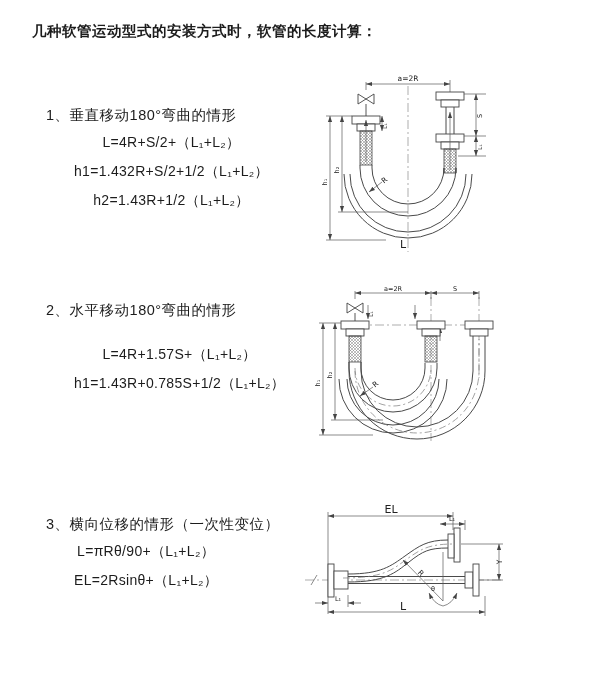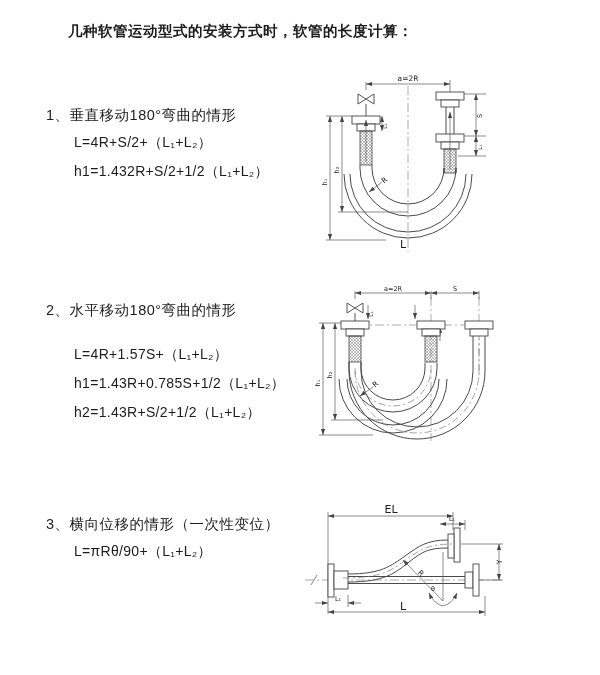--- a/index.html
+++ b/index.html
@@ -3,21 +3,21 @@
 <meta charset="utf-8">
 <style>
   html,body{margin:0;padding:0;}
   body{
     width:600px;height:675px;background:#ffffff;position:relative;overflow:hidden;
     font-family:"Liberation Sans","DejaVu Sans",sans-serif;color:#1c1c1c;
   }
   .abs{position:absolute;}
   .title{font-size:14.5px;font-weight:700;letter-spacing:.5px;white-space:nowrap;}
   .heading{font-size:14.5px;font-weight:400;letter-spacing:.5px;white-space:nowrap;}
-  .formulas{font-size:14px;font-weight:400;letter-spacing:.3px;}
+  .formulas{font-size:14px;font-weight:400;letter-spacing:.3px;text-align:center;}
   .formulas .fline{height:29px;line-height:29px;white-space:nowrap;}
   svg{display:block;}
   .dl{stroke:#5a5a5a;stroke-width:.7;fill:none;}           
   .cl{stroke:#8a8a8a;stroke-width:.7;fill:none;stroke-dasharray:9 3 2 3;} 
   .hl{stroke:#4a4a4a;stroke-width:1;fill:none;}            
   .hd{stroke:#7a7a7a;stroke-width:.7;fill:none;stroke-dasharray:7 3 2 3;} 
   .fl{stroke:#444;stroke-width:.9;fill:#fff;}              
   .br{stroke:#444;stroke-width:.8;fill:url(#braid);}       
   .vt{stroke:#444;stroke-width:.9;fill:none;}              
   text{fill:#222;font-family:"DejaVu Sans","Liberation Sans",sans-serif;}
@@ -33,26 +33,27 @@
     </marker>
     <marker id="as" markerWidth="8" markerHeight="6" refX="6" refY="3" orient="auto-start-reverse" markerUnits="userSpaceOnUse">
       <path d="M0,0.9 L6,3 L0,5.1 Z" fill="#444"></path>
     </marker>
     <pattern id="braid" width="3" height="3" patternUnits="userSpaceOnUse">
       <path d="M0,3 L3,0 M0,0 L3,3" stroke="#6e6e6e" stroke-width="0.45"></path>
     </pattern>
   </defs>
 </svg>
 
-<div class="abs title" style="left:32px;top:22px;margin-left:36px;">几种软管运动型式的安装方式时，软管的长度计算：</div>
+<div class="abs title" style="left:32px;top:22px;">几种软管运动型式的安装方式时，软管的长度计算：</div>
 
 <div class="abs heading" style="left:46px;top:106px;">1、垂直移动180°弯曲的情形</div>
 <div class="abs formulas" style="left:74px;top:128px;">
   <div class="fline">L=4R+S/2+（L₁+L₂）</div>
   <div class="fline">h1=1.432R+S/2+1/2（L₁+L₂）</div>
+  <div class="fline">h2=1.43R+1/2（L₁+L₂）</div>
 </div>
 
 <svg class="abs" style="left:316px;top:70px;" width="260" height="190" viewBox="0 0 260 190">
 
   <line class="cl" x1="92" y1="16" x2="92" y2="182"></line>
 
   <line class="dl" x1="50" y1="20" x2="50" y2="12"></line>
   <line class="dl" x1="134" y1="22" x2="134" y2="10"></line>
   <line class="dl" x1="50" y1="14" x2="134" y2="14" marker-start="url(#as)" marker-end="url(#ae)"></line>
   <text class="t7" x="92" y="11" text-anchor="middle">a=2R</text>
@@ -106,21 +107,20 @@
   <line class="dl" x1="66" y1="112" x2="53" y2="122" marker-end="url(#ae)"></line>
   <text class="t7" x="70" y="112" transform="rotate(-40 70 112)" text-anchor="middle">R</text>
 
   <text class="t11" x="87" y="178" text-anchor="middle">L</text>
 </svg>
 
 <div class="abs heading" style="left:46px;top:301px;text-align:right;">2、水平移动180°弯曲的情形</div>
 <div class="abs formulas" style="left:74px;top:323px;margin-top:17px;">
   <div class="fline">L=4R+1.57S+（L₁+L₂）</div>
   <div class="fline">h1=1.43R+0.785S+1/2（L₁+L₂）</div>
-  <div class="fline">h2=1.43R+S/2+1/2（L₁+L₂）</div>
 </div>
 
 <svg class="abs" style="left:313px;top:283px;" width="280" height="180" viewBox="0 0 280 180">
 
   <line class="cl" x1="118" y1="14" x2="118" y2="158"></line>
   <line class="cl" x1="166" y1="14" x2="166" y2="95"></line>
   <line class="cl" x1="28" y1="42" x2="180" y2="42"></line>
 
   <line class="dl" x1="42" y1="16" x2="42" y2="8"></line>
   <line class="dl" x1="118" y1="16" x2="118" y2="8"></line>
@@ -172,20 +172,21 @@
     <path class="hd" d="M42,88 A62,62 0 0 0 166,88 L166,56"></path>
   </g>
 
   <line class="dl" x1="60" y1="104" x2="47" y2="113" marker-end="url(#ae)"></line>
   <text class="t7" x="64" y="103" transform="rotate(-40 64 103)" text-anchor="middle">R</text>
 </svg>
 
 <div class="abs heading" style="left:46px;top:515px;">3、横向位移的情形（一次性变位）</div>
 <div class="abs formulas" style="left:74px;top:537px;">
   <div class="fline">L=πRθ/90+（L₁+L₂）</div>
+  <div class="fline">EL=2Rsinθ+（L₁+L₂）</div>
 </div>
 
 <svg class="abs" style="left:303px;top:500px;" width="290" height="155" viewBox="0 0 290 155">
 
   <line class="cl" x1="2" y1="80" x2="200" y2="80"></line>
   <path class="dl" d="M8,85 L14,75"></path>
 
   <line class="dl" x1="25" y1="12" x2="25" y2="114"></line>
   <line class="dl" x1="150" y1="12" x2="150" y2="30"></line>
   <line class="dl" x1="25" y1="16" x2="150" y2="16" marker-start="url(#as)" marker-end="url(#ae)"></line>

